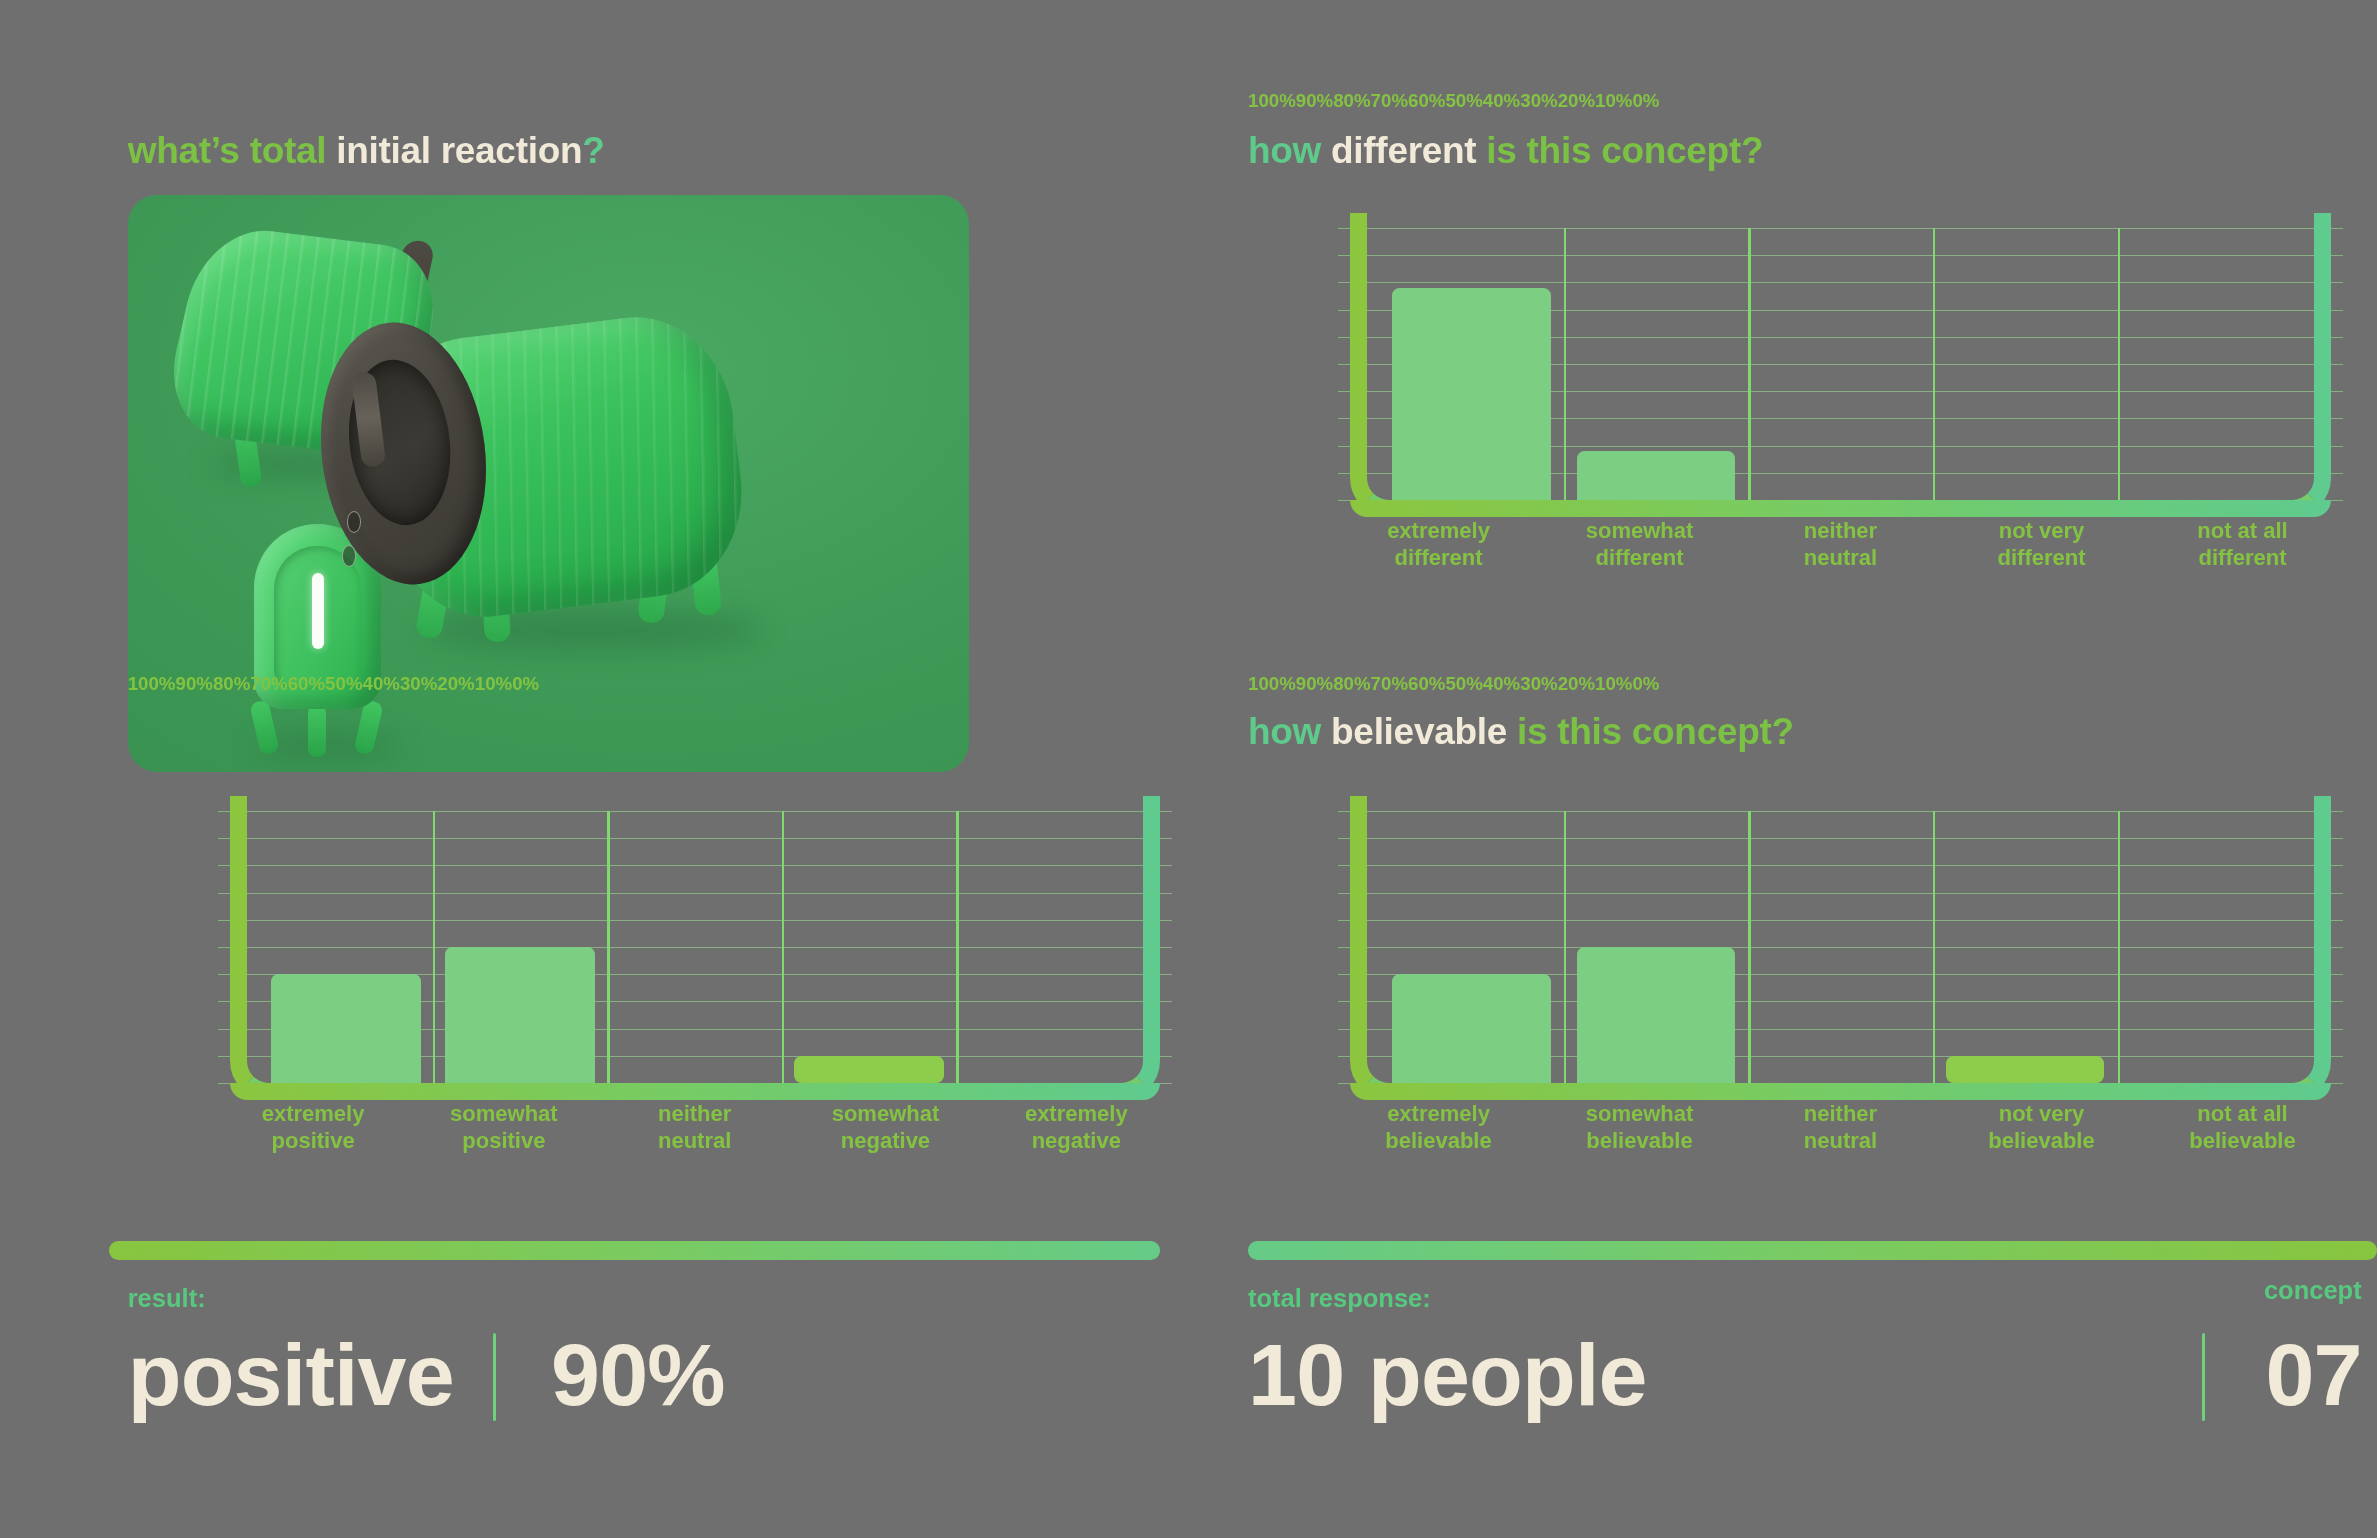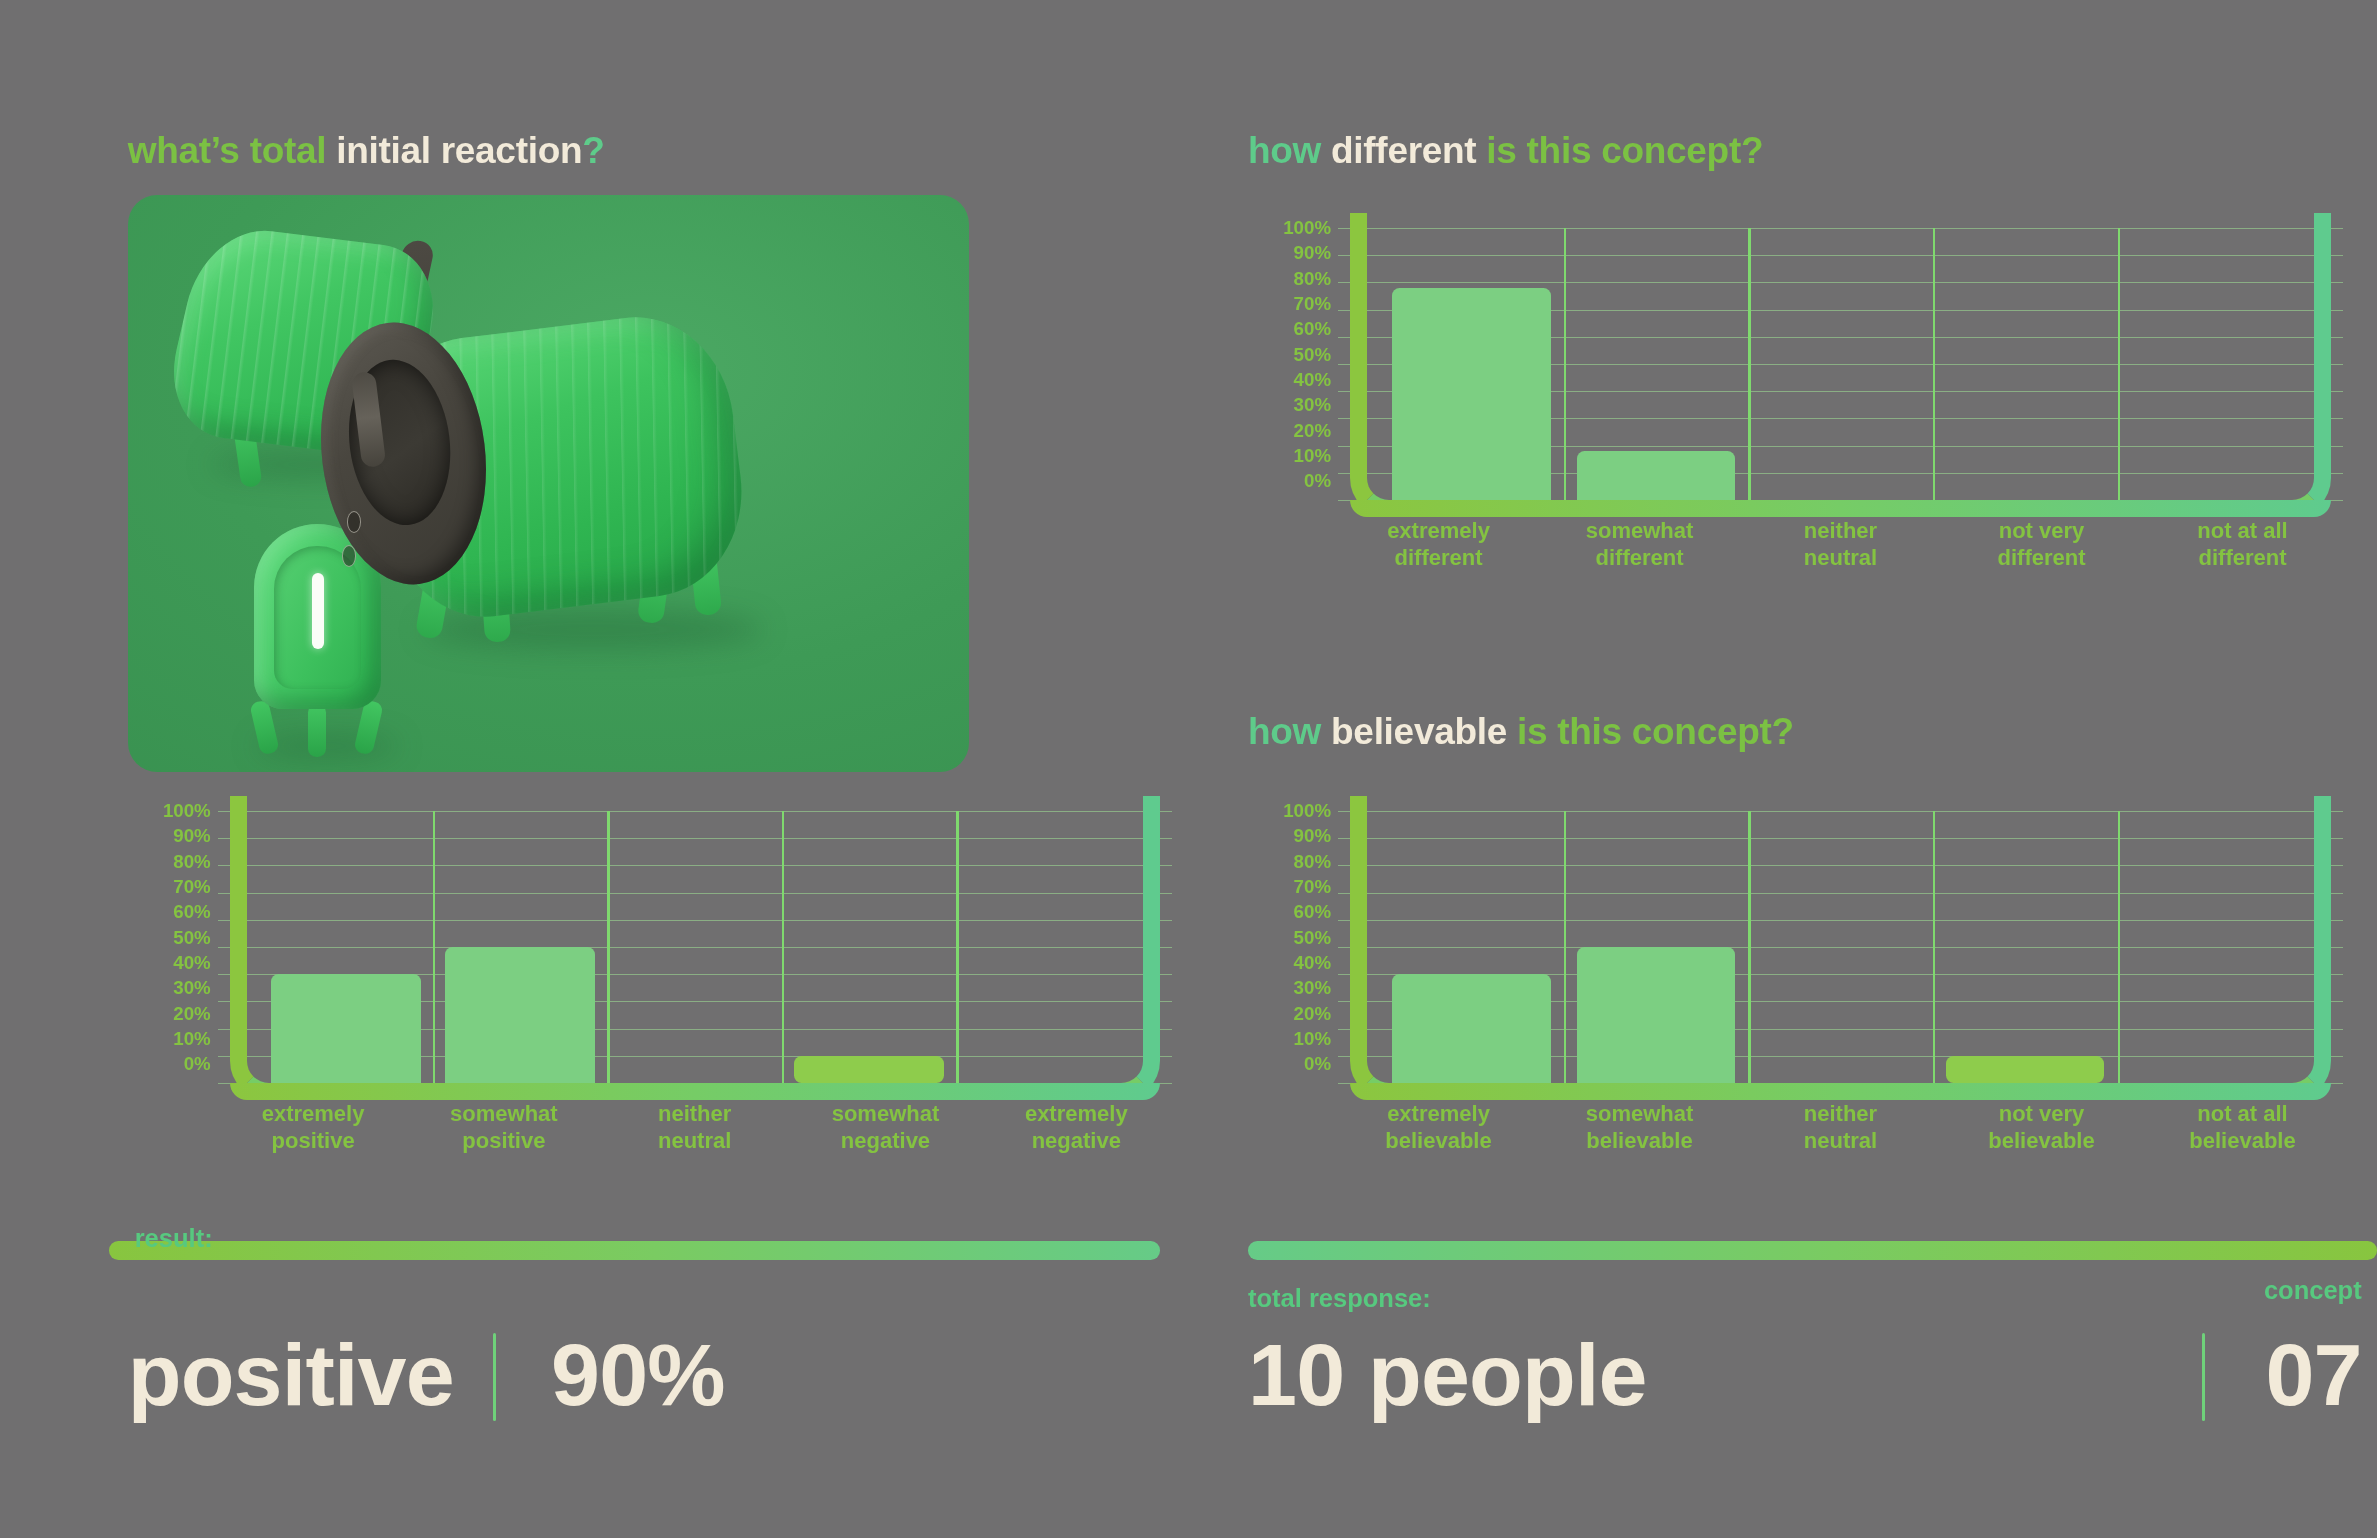--- a/index.html
+++ b/index.html
@@ -197,21 +197,20 @@
   #chart-reaction   { left: 18.7px;  top: 811px; width: 1044px; height: 365px; }
   #chart-different  { left: 0px;   top: 228px; width: 1095px; height: 365px; }
   #chart-believable { left: 0px;   top: 811px; width: 1095px; height: 365px; }
 
   .yaxis {
     position: absolute;
     left: 0; top: 0;
     width: 83px;
     height: 272px;
     display: flex;
-    flex-direction: column;
     justify-content: space-between;
   }
   .ytick {
     font-size: 18.7px;
     font-weight: bold;
     color: #84C341;
     text-align: right;
     line-height: 1;
     transform: translateY(-50%);
   }
@@ -310,21 +309,21 @@
     background: linear-gradient(90deg, #66CB87 0%, #7ACB62 52%, #88C53F 100%);
   }
 
   .footer-cap {
     position: absolute;
     font-size: 25.5px;
     font-weight: bold;
     color: #57C97F;
     line-height: 1;
   }
-  #cap-result   { left: 18.7px; top: 1226px; margin-left: 7px; }
+  #cap-result   { left: 18.7px; top: 1286px; }
   #cap-total    { left: 0px;  top: 1286px; }
   #cap-concept  { right: 15.3px; top: 1278px; }
 
   .footer-big {
     position: absolute;
     font-size: 88px;
     font-weight: bold;
     color: #F2EAD9;
     line-height: 1;
     letter-spacing: -0.8px;

